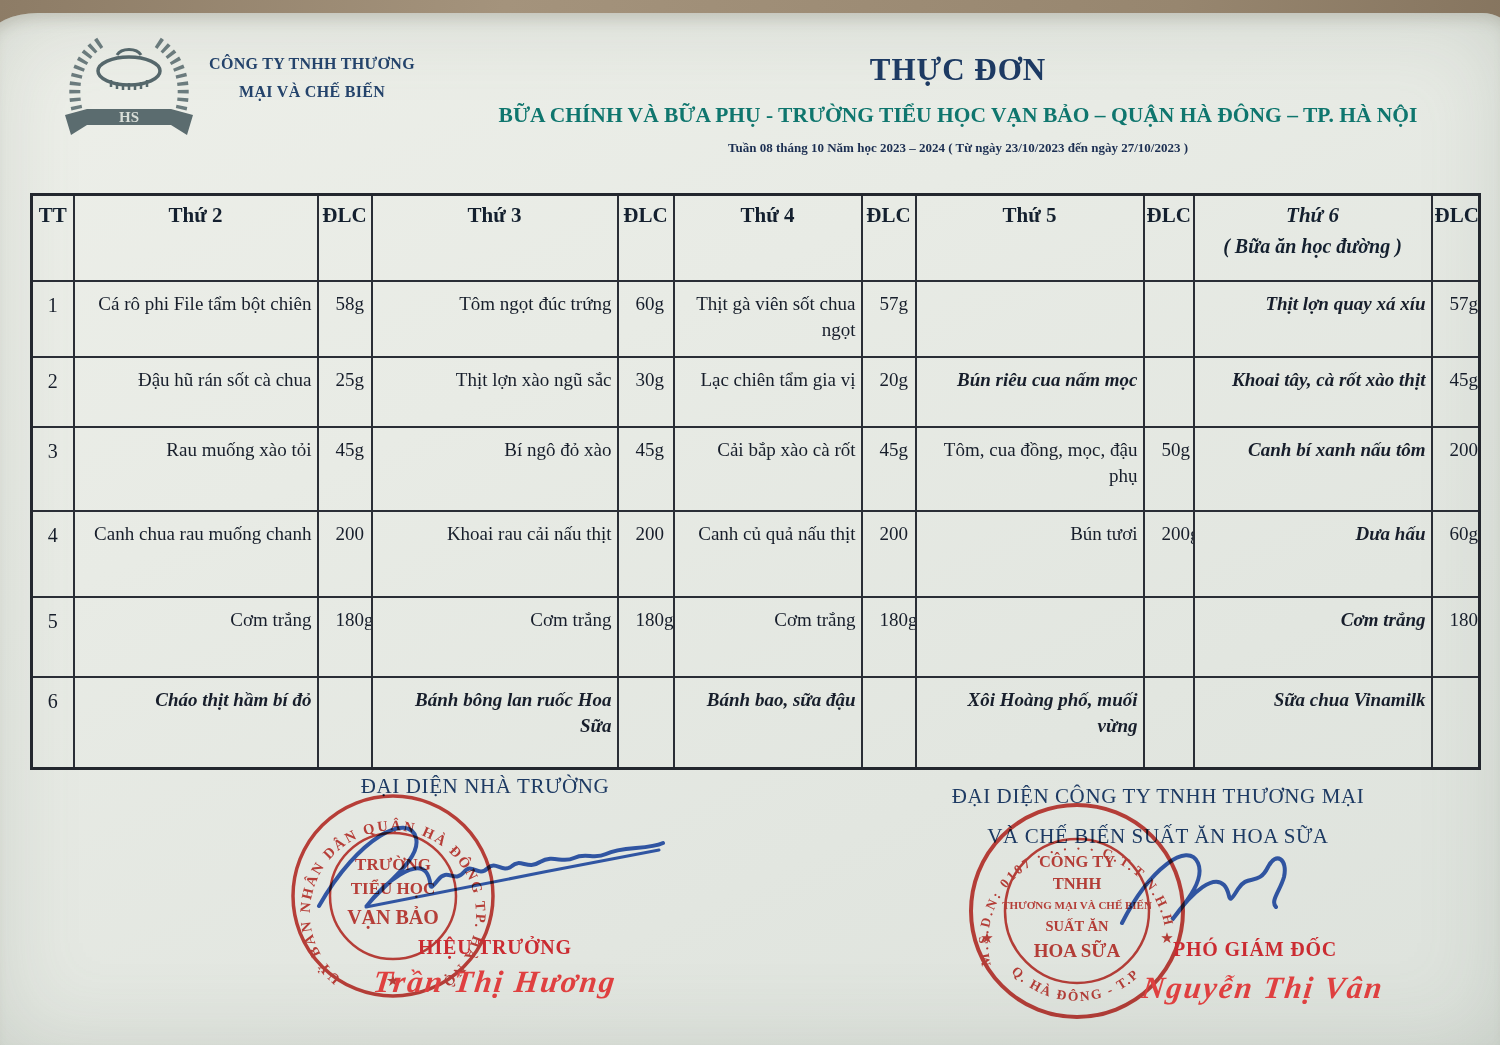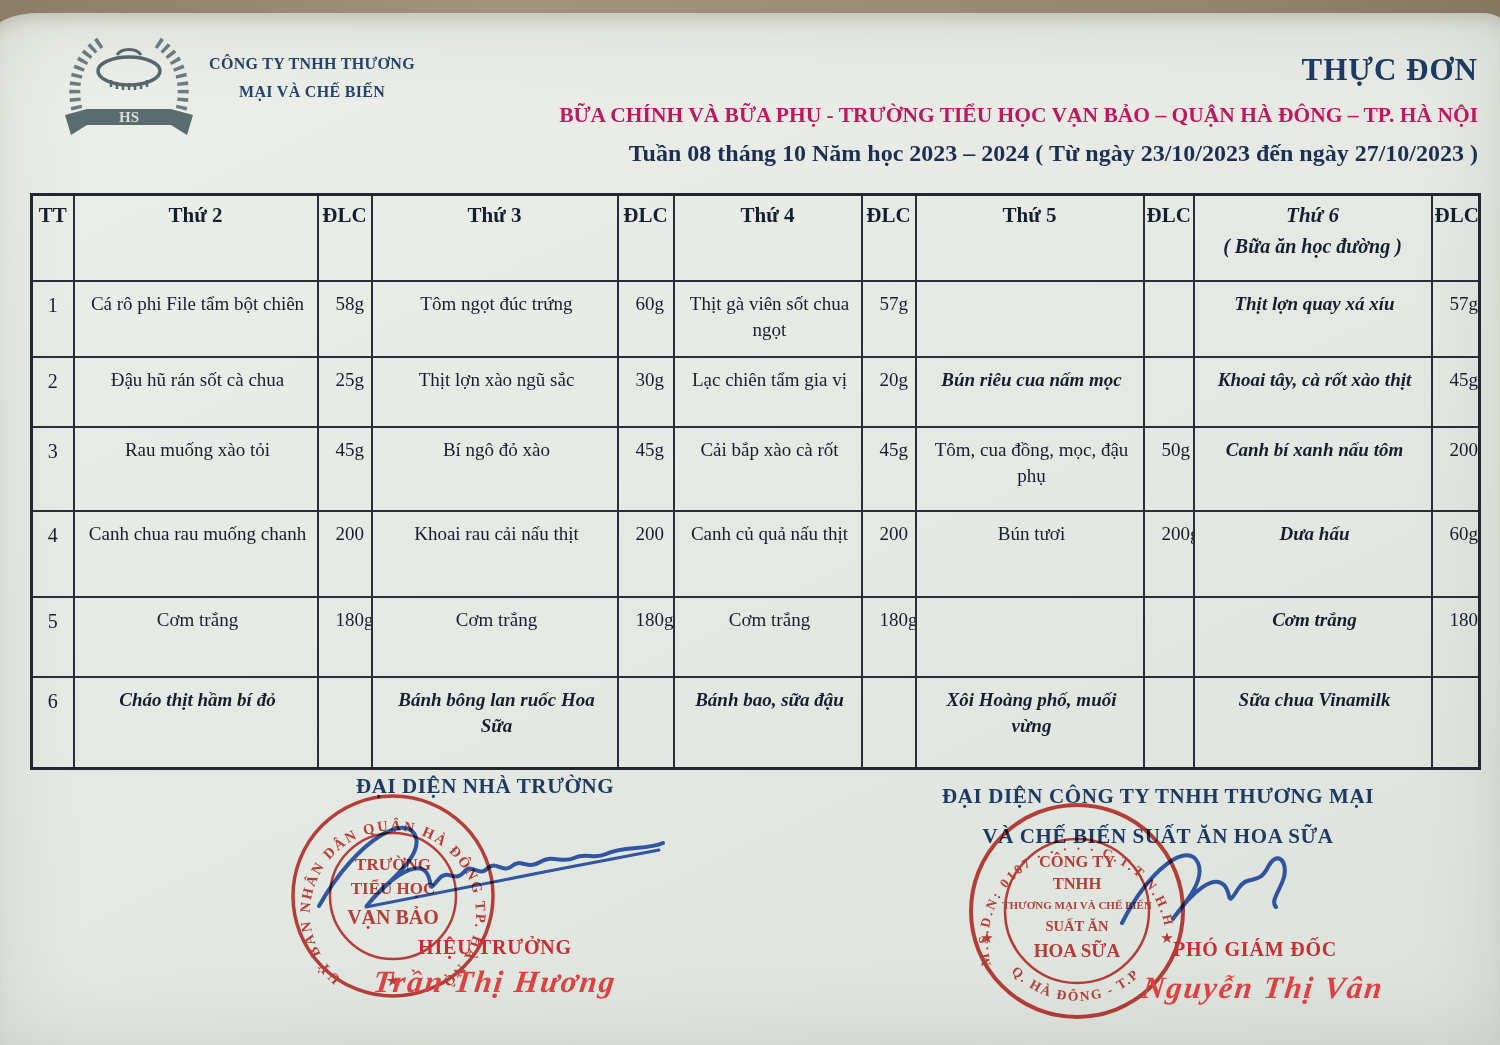--- a/index.html
+++ b/index.html
@@ -13,51 +13,51 @@
     background:linear-gradient(155deg,#edefe9 0%,#e8ebe5 35%,#e2e6e0 70%,#dde2dc 100%);
     border-radius:46px 26px 0 0 / 22px 16px 0 0;
     box-shadow:inset 0 0 90px rgba(96,108,96,.20), inset 0 6px 14px rgba(120,110,90,.25);
   }
   
   .logo{position:absolute;left:58px;top:33px;width:142px;height:112px;}
   .company{
     position:absolute;left:186px;top:50px;width:252px;text-align:center;
     color:#24436b;font-weight:bold;font-size:16px;line-height:1.72;letter-spacing:.3px;
   }
-  .titleblock{position:absolute;left:438px;right:22px;top:52px;text-align:right;color:#1d3a63;}
+  .titleblock{position:absolute;left:438px;right:22px;top:52px;text-align:center;color:#1d3a63;}
   .title-main{font-size:31px;font-weight:bold;letter-spacing:1px;}
-  .title-sub{margin-top:15px;font-size:21.5px;font-weight:bold;color:#be185d;font-family:Liberation Serif, serif;}
-  .title-week{margin-top:12px;font-size:24px;font-weight:bold;color:#1c2f52;}
+  .title-sub{margin-top:15px;font-size:21.5px;font-weight:bold;color:#0f766e;font-family:Liberation Serif, serif;}
+  .title-week{margin-top:12px;font-size:13px;font-weight:bold;color:#1c2f52;}
   
   table.menu{
     position:absolute;left:30px;top:193px;width:1448px;
     border-collapse:collapse;table-layout:fixed;color:#171e2b;
     border:3px solid #23272e;
   }
   table.menu th,table.menu td{border:2px solid #2a2e36;vertical-align:top;overflow:hidden;}
   table.menu th{font-size:21px;font-weight:bold;padding:7px 2px 0;color:#14202f;}
   thead tr{height:86px;margin-top:36px;}
   tbody tr:nth-child(1){height:76px;}
   tbody tr:nth-child(2){height:70px;}
   tbody tr:nth-child(3){height:84px;}
   tbody tr:nth-child(4){height:86px;}
   tbody tr:nth-child(5){height:80px;}
   tbody tr:nth-child(6){height:92px;}
   td{font-size:19px;line-height:1.38;}
-  td.dish{padding:9px 5px 12px 9px;text-align:center;}
+  td.dish{padding:9px 5px 12px 9px;text-align:right;}
   td.num{padding:9px 17px 4px;text-align:center;}
   td.tt{padding:10px 1px 4px;text-align:center;font-size:20px;}
   .it{font-style:italic;font-weight:bold;}
   th.it{font-style:italic;}
   .hsub{font-style:italic;font-weight:bold;font-size:20px;margin-top:7px;}
   col.c0{width:42px}col.c1{width:244px}col.c2{width:54px}col.c3{width:246px}
   col.c4{width:56px}col.c5{width:188px}col.c6{width:54px}col.c7{width:228px}
   col.c8{width:50px}col.c9{width:238px}col.c10{width:48px}
   
-  .rep-title{position:absolute;color:#1d3a63;font-weight:bold;font-size:21px;text-align:center;letter-spacing:.6px;}
+  .rep-title{position:absolute;color:#1d3a63;font-weight:normal;font-size:21px;text-align:center;letter-spacing:.6px;}
   .rep-title.school{left:290px;top:774px;width:390px;}
   .rep-title.companyrep{left:884px;top:776px;width:548px;line-height:1.92;}
   .stamp{position:absolute;mix-blend-mode:multiply;opacity:.92;}
   .stamp.school{left:287px;top:790px;width:212px;height:212px;}
   .stamp.companyrep{left:964px;top:798px;width:226px;height:226px;}
   .sig{position:absolute;mix-blend-mode:multiply;opacity:.95;}
   .sig.school{left:303px;top:810px;width:372px;height:112px;}
   .sig.companyrep{left:1108px;top:823px;width:192px;height:118px;}
   .role{position:absolute;color:#cb2b31;font-weight:bold;font-size:20px;text-align:center;letter-spacing:.8px;}
   .role.school{left:360px;top:936px;width:270px;}

